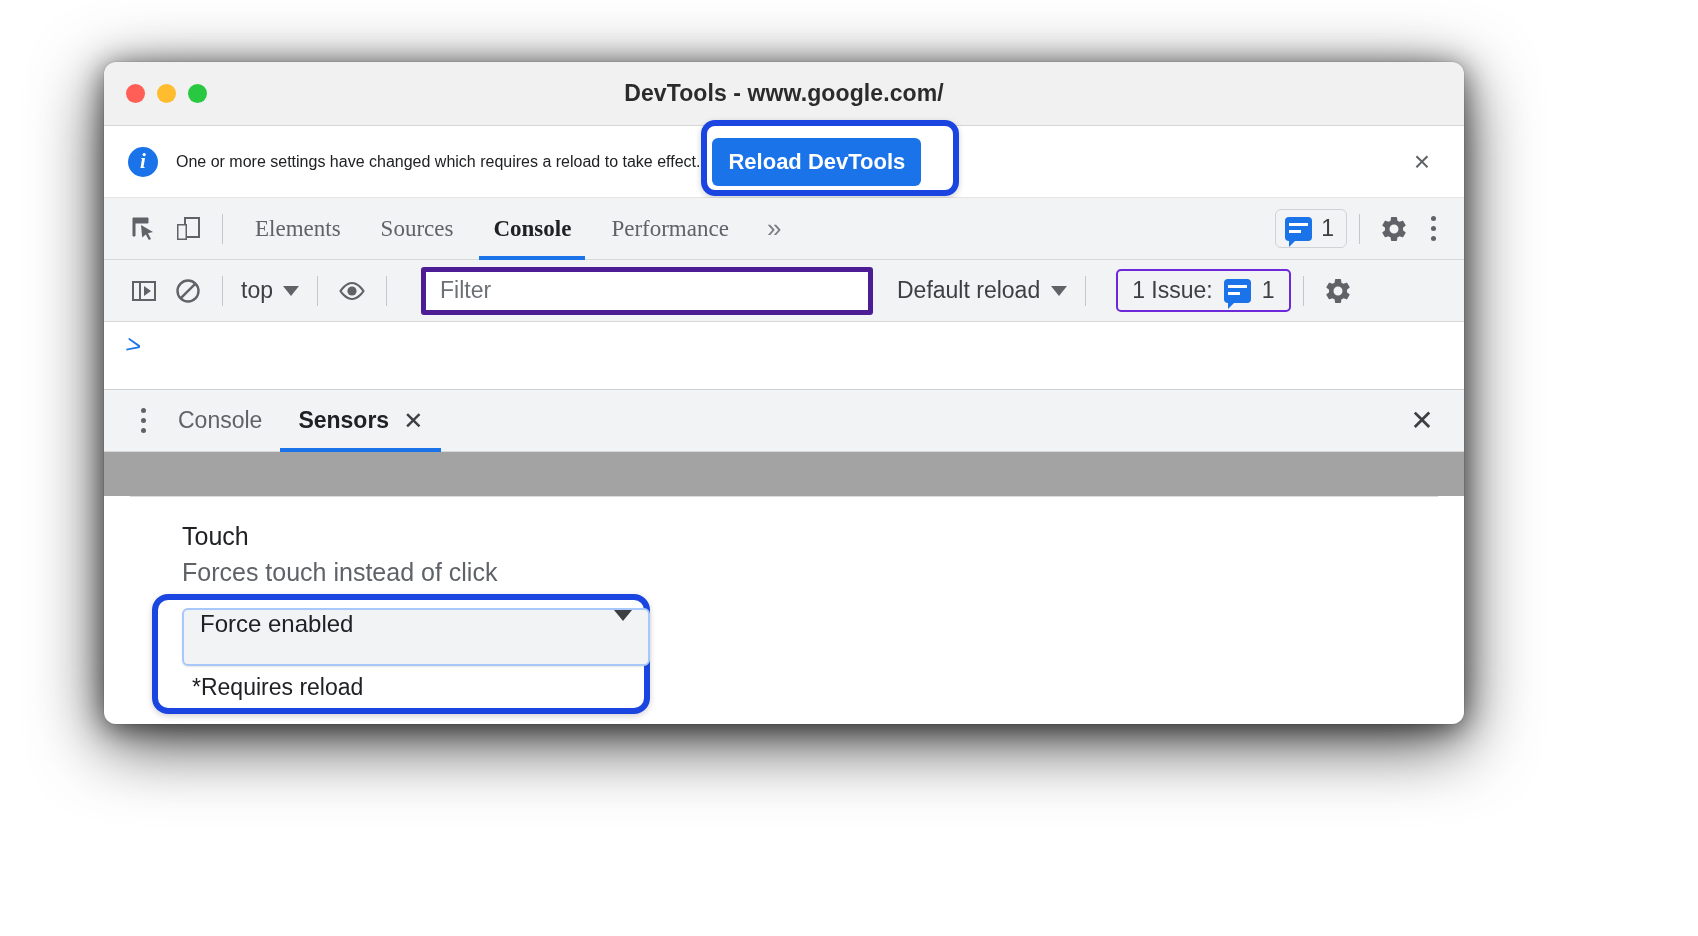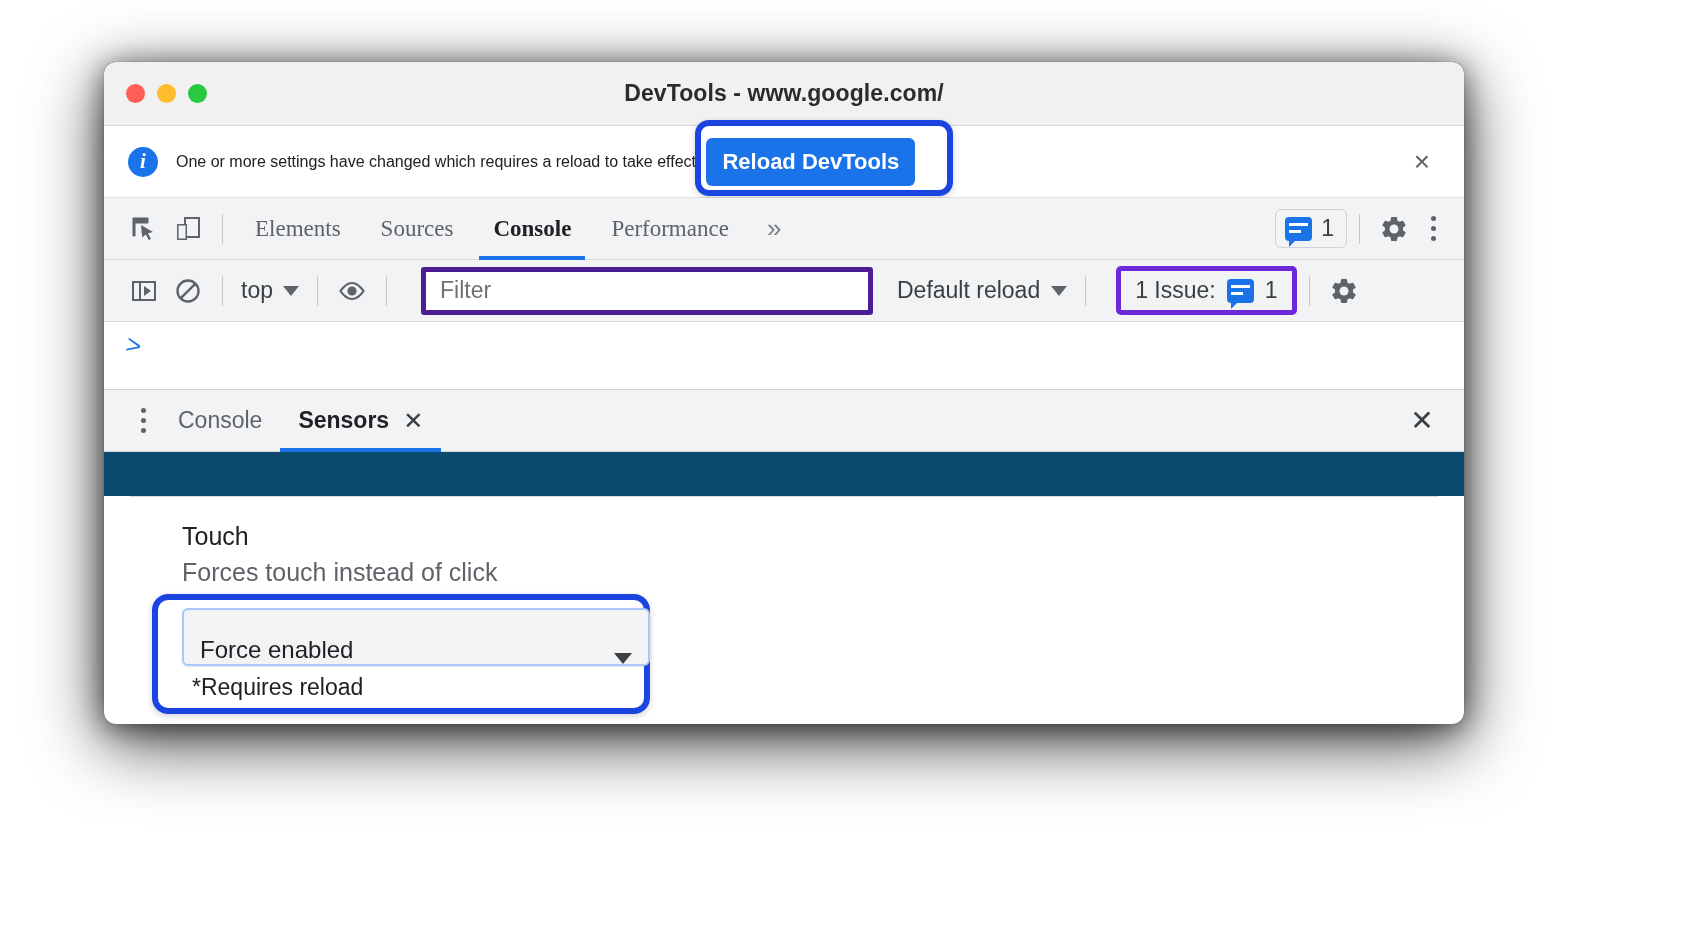--- a/index.html
+++ b/index.html
@@ -18,21 +18,21 @@
     background: #ffffff;
   }
 
   
   .window {
     position: absolute;
     left: 104px;
     top: 62px;
     width: 1360px;
     height: 662px;
-    background: #0c4a6e;
+    background: #a3a3a3;
     border-radius: 12px;
     box-shadow: 0 0 0 1px rgba(0,0,0,0.06),
                 0 4px 28px rgba(0,0,0,0.55),
                 0 18px 70px rgba(0,0,0,0.75);
     overflow: hidden;
   }
 
   
   .titlebar {
     position: relative;
@@ -85,21 +85,21 @@
     flex: 0 0 auto;
   }
   .info-text {
     margin-left: 18px;
     font-size: 16px;
     color: #202124;
     white-space: nowrap;
   }
   .reload-wrap {
     position: relative;
-    margin-left: 6px;
+    margin-left: 12px;
   }
   .hl-ring {
     position: absolute;
     border: 6px solid #1a45e0;
     border-radius: 14px;
     pointer-events: none;
     box-shadow: 0 2px 6px rgba(0,0,0,0.18);
   }
   .reload-ring {
     left: -11px; top: -18px;
@@ -272,21 +272,21 @@
     color: #3c4043;
     margin-left: 18px;
     padding: 0 6px;
     cursor: pointer;
     white-space: nowrap;
   }
   .issue-counter {
     display: flex;
     align-items: center;
     gap: 11px;
-    border: 5px solid #6d28d9;
+    border: 2px solid #6d28d9;
     border-radius: 5px;
     background: #f1f3f4;
     padding: 6px 14px;
     margin-left: 18px;
     font-size: 23px;
     color: #3c4043;
     cursor: pointer;
     white-space: nowrap;
   }
 
@@ -403,21 +403,21 @@
     border-radius: 16px;
   }
   .sel {
     position: relative;
     width: 468px;
     height: 58px;
     background: #f1f3f4;
     border: 2px solid #a8c7fa;
     border-radius: 6px;
     display: flex;
-    align-items: flex-end;
+    align-items: flex-start;
     padding: 0 16px;
     font-size: 24px;
     color: #202124;
     cursor: pointer;
     box-shadow: 0 1px 2px rgba(0,0,0,0.10);
   }
   .sel .caret-sm {
     margin-left: auto;
     width: 0; height: 0;
     border-left: 9px solid transparent;

